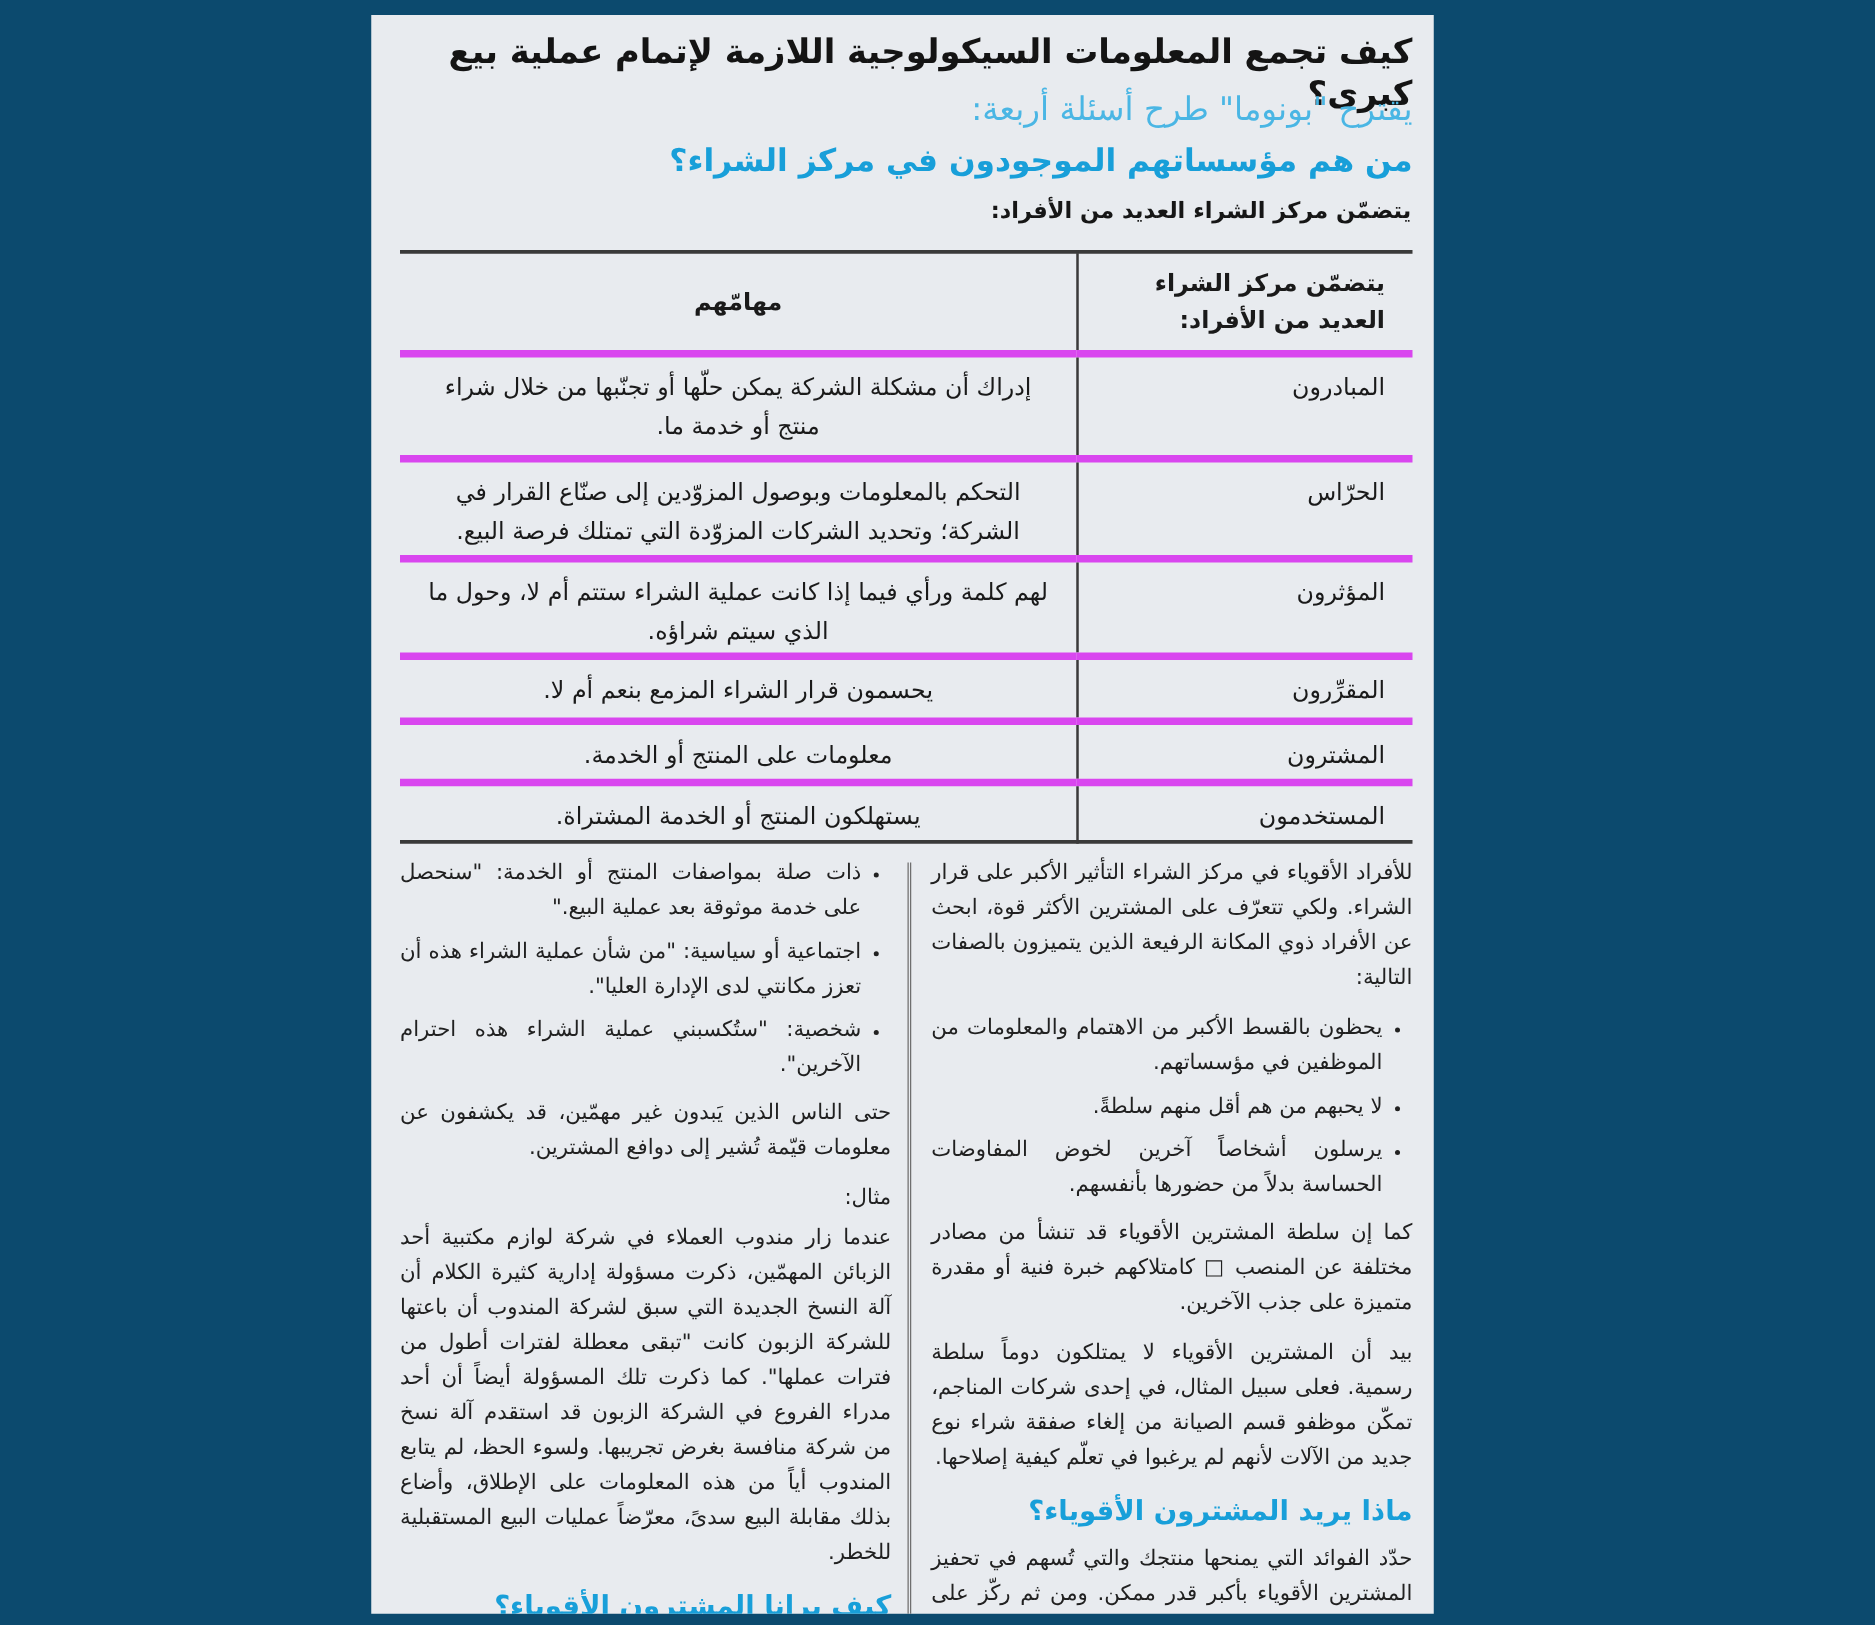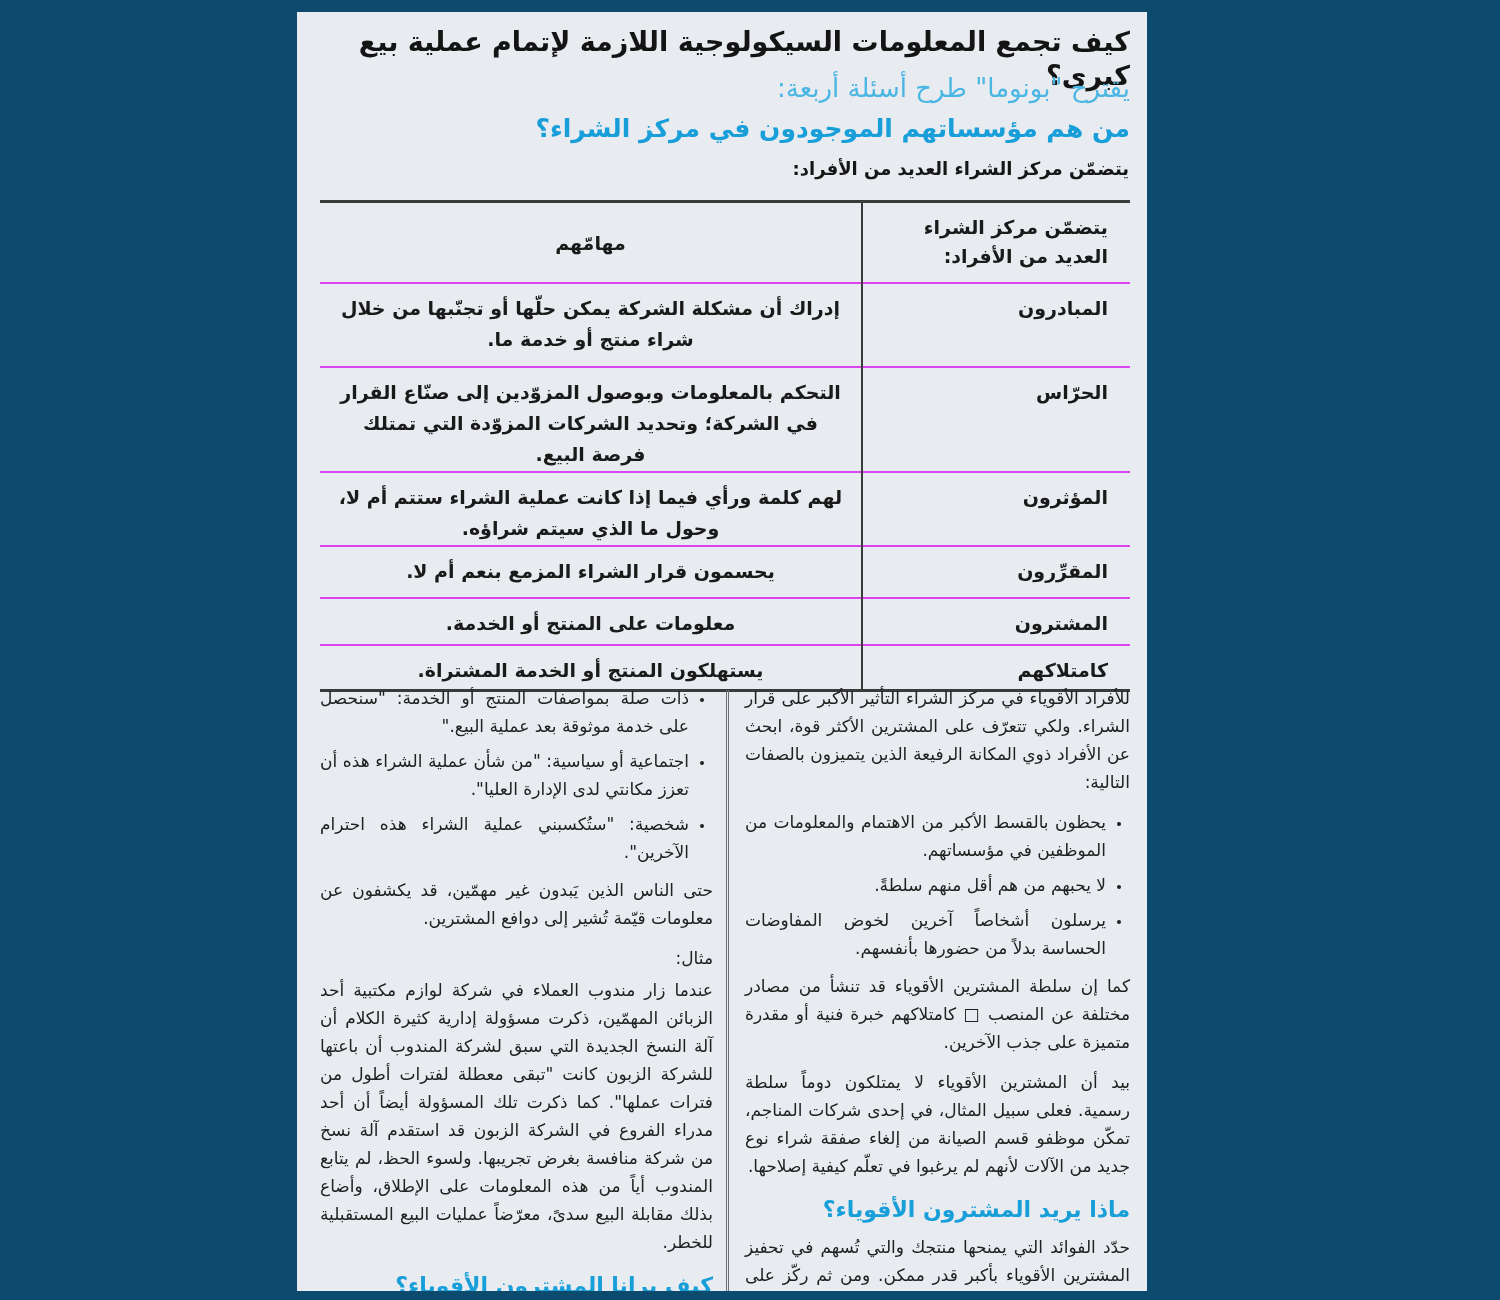--- a/index.html
+++ b/index.html
@@ -35,21 +35,21 @@
   .table-intro {
     position: absolute; top: 146px; right: 18px;
     font-size: 18px; font-weight: bold; color: #161616;
   }
 
   table.roles {
     position: absolute; top: 188px; right: 17px;
     width: 810px; border-collapse: collapse; table-layout: fixed;
     border-top: 3px solid #3a3a3a; border-bottom: 3px solid #3a3a3a;
   }
-  table.roles td { border-top: 2px solid #d946ef; font-weight: bold; }
+  table.roles td { border-top: 6px solid #d946ef; }
   table.roles tr:first-child td { border-top: none; }
   td.role-cell {
     width: 237px;
     border-left: 2px solid #3a3a3a;
     text-align: right; vertical-align: top;
     padding: 10px 22px 4px 8px;
     font-size: 19px; line-height: 29px; color: #1a1a1a;
   }
   td.task-cell {
     text-align: center; vertical-align: top;
@@ -122,21 +122,21 @@
         </tr>
         <tr class="r4">
           <td class="role-cell">المقرِّرون</td>
           <td class="task-cell">يحسمون قرار الشراء المزمع بنعم أم لا.</td>
         </tr>
         <tr class="r5">
           <td class="role-cell">المشترون</td>
           <td class="task-cell">معلومات على المنتج أو الخدمة.</td>
         </tr>
         <tr class="r6">
-          <td class="role-cell">كامتلاكهم</td>
+          <td class="role-cell">المستخدمون</td>
           <td class="task-cell">يستهلكون المنتج أو الخدمة المشتراة.</td>
         </tr>
       </tbody>
     </table>
 
     <div class="cols">
 
       <div class="col-right">
         <p>للأفراد الأقوياء في مركز الشراء التأثير الأكبر على قرار الشراء. ولكي تتعرّف على المشترين الأكثر قوة، ابحث عن الأفراد ذوي المكانة الرفيعة الذين يتميزون بالصفات التالية:</p>
         <ul>

